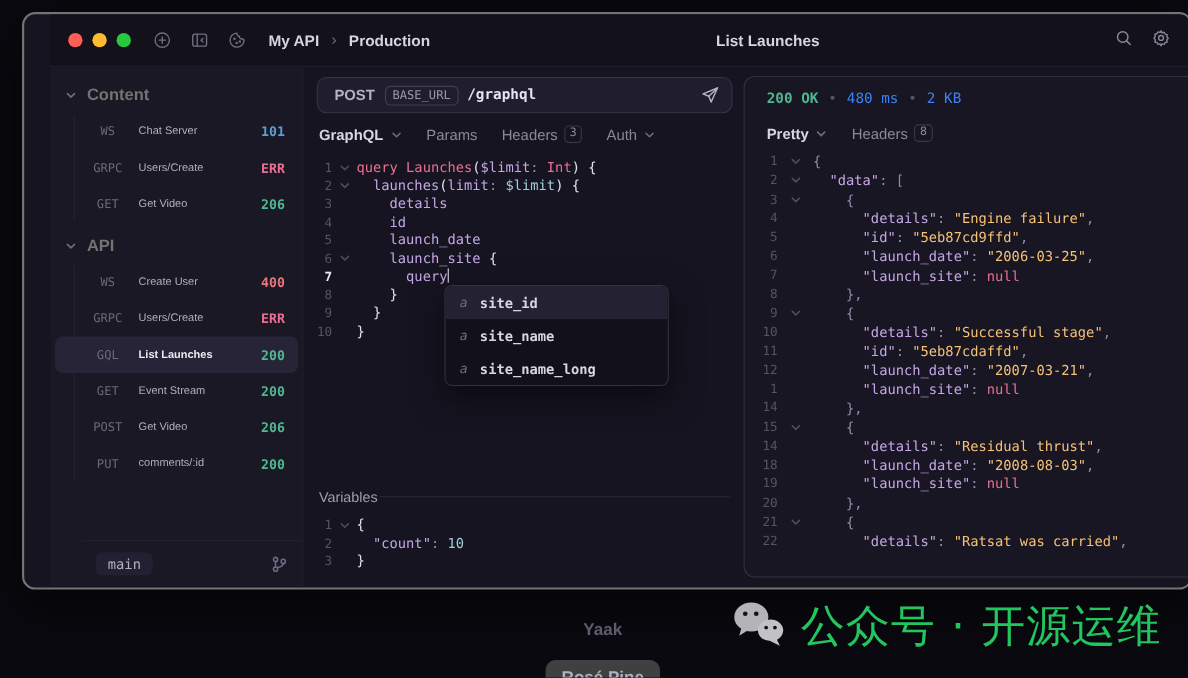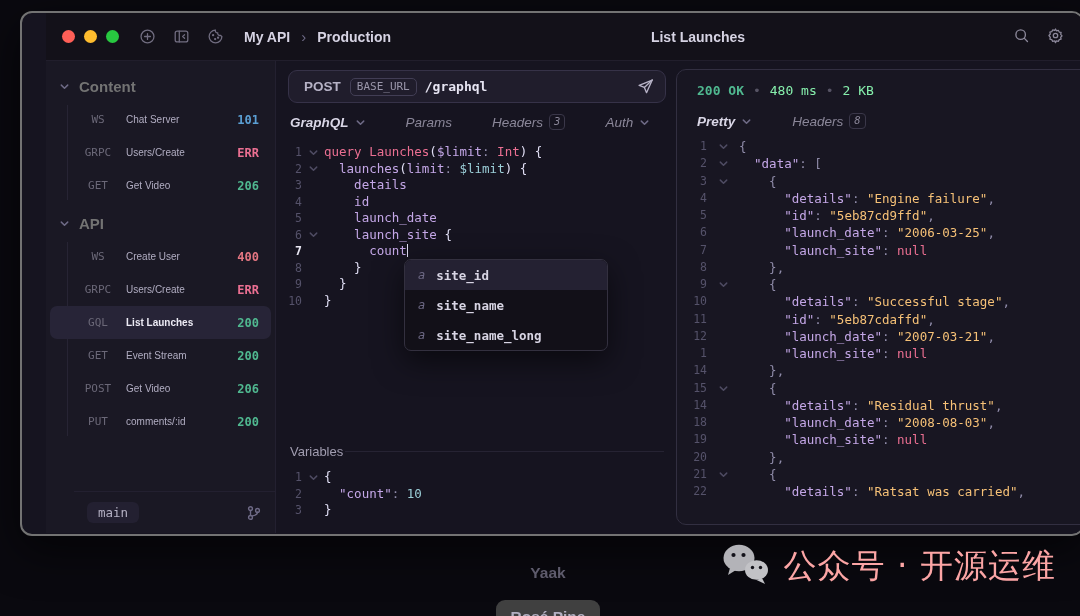--- a/index.html
+++ b/index.html
@@ -45,21 +45,21 @@
 
   
   .request{position:absolute;left:0;top:0;width:400px;height:100%;}
   .url-bar{position:absolute;left:12px;top:9px;width:378px;height:33px;background:#201d2c;border:1px solid #363248;
            border-radius:9px;display:flex;align-items:center;padding:0 10px;box-sizing:border-box;}
   .url-method{font-size:13.5px;color:#b6b2c6;font-weight:600;margin:0 9px 0 5px;}
   .url-chip{border:1px solid #423e55;border-radius:5px;padding:1px 6px 2px;font-family:"DejaVu Sans Mono",monospace;font-size:11px;color:#989427;color:#9a96aa;}
   .url-path{font-family:"DejaVu Sans Mono",monospace;font-size:13px;color:#e6e4f2;font-weight:bold;margin-left:8px;}
   .send-btn{margin-left:auto;display:flex;color:#b6b2c6;}
 
-  .tabs{display:flex;gap:40px;align-items:center;font-size:13.5px;color:#8b8799;font-style:italic;}
+  .tabs{display:flex;gap:22px;align-items:center;font-size:13.5px;color:#8b8799;}
   .req-tabs{position:absolute;left:14px;top:53px;}
   .tab{display:flex;align-items:center;gap:6px;}
   .tab.active{color:#d9d6e6;font-weight:600;}
   .tab .caret{color:#6e6a86;display:flex;}
   .badge{border:1px solid #3a3749;border-radius:4px;font-family:"DejaVu Sans Mono",monospace;font-size:10.5px;
          padding:0px 4px 1px;color:#8b8799;line-height:13px;}
 
   
   .editor{position:absolute;left:0;}
   .cl{display:flex;white-space:pre;font-family:"DejaVu Sans Mono",monospace;}
@@ -95,32 +95,32 @@
   .ac-item.selected{background:#242132;}
   .ac-kind{font-style:italic;color:#6e6a86;font-size:12px;font-weight:normal;}
 
   
   .response{position:absolute;left:400px;top:8px;width:422px;height:456px;border:1px solid #322f41;border-radius:10px;
             background:#181622;box-sizing:border-box;overflow:hidden;}
   .resp-status{position:absolute;left:20px;top:13px;font-family:"DejaVu Sans Mono",monospace;font-size:13px;
                display:flex;gap:9px;align-items:center;}
   .resp-code{color:#50b890;font-weight:bold;}
   .resp-sep{color:#565364;}
-  .resp-meta{color:#86efac;}
+  .resp-meta{color:#3b82f6;}
   .resp-tabs{position:absolute;left:20px;top:43px;}
   .resp-editor{top:68px;width:100%;}
 
   
   .theme-bar{position:absolute;left:16px;right:0;top:556px;display:flex;justify-content:center;gap:10px;align-items:center;flex-direction:column;}
   .theme-item{font-size:15.5px;font-weight:bold;color:#5e5b6c;padding:8px 15px;border-radius:9px;white-space:nowrap;}
   .theme-item.active{background:#404040;color:#b2afc1;}
 
   
   .watermark{position:absolute;right:24px;top:542px;display:flex;align-items:center;gap:12px;z-index:10;}
-  .wm-text{font-size:33px;color:#fca5a5;font-weight:500;letter-spacing:1px;font-family:"DejaVu Sans",sans-serif;}
+  .wm-text{font-size:40px;color:#22c55e;font-weight:500;letter-spacing:1px;font-family:"DejaVu Sans",sans-serif;}
 </style>
 </head>
 <body>
 
 <div class="window">
 
   <div class="titlebar">
     <div class="lights">
       <span class="light" style="background:#ff5f57"></span>
       <span class="light" style="background:#febc2e"></span>
@@ -305,21 +305,21 @@
                 </svg></span><span class="code"><span class="tk-kw">query Launches</span><span class="tk-txt">(</span><span class="tk-iris">$limit</span><span class="tk-pun">: </span><span class="tk-kw">Int</span><span class="tk-txt">) {</span></span></div>
             <div class="cl"><span class="ln">2</span><span class="fold"><svg width="11" height="11" viewBox="0 0 12 12" fill="none" stroke="currentColor" stroke-width="1.6" stroke-linecap="round" stroke-linejoin="round">
                   <path d="M2.5 4.5 6 8l3.5-3.5"></path>
                 </svg></span><span class="code"><span class="tk-txt">  </span><span class="tk-iris">launches</span><span class="tk-txt">(</span><span class="tk-iris">limit</span><span class="tk-pun">: </span><span class="tk-foam">$limit</span><span class="tk-txt">) {</span></span></div>
             <div class="cl"><span class="ln">3</span><span class="fold"></span><span class="code"><span class="tk-txt">    </span><span class="tk-iris">details</span></span></div>
             <div class="cl"><span class="ln">4</span><span class="fold"></span><span class="code"><span class="tk-txt">    </span><span class="tk-iris">id</span></span></div>
             <div class="cl"><span class="ln">5</span><span class="fold"></span><span class="code"><span class="tk-txt">    </span><span class="tk-iris">launch_date</span></span></div>
             <div class="cl"><span class="ln">6</span><span class="fold"><svg width="11" height="11" viewBox="0 0 12 12" fill="none" stroke="currentColor" stroke-width="1.6" stroke-linecap="round" stroke-linejoin="round">
                   <path d="M2.5 4.5 6 8l3.5-3.5"></path>
                 </svg></span><span class="code"><span class="tk-txt">    </span><span class="tk-iris">launch_site</span><span class="tk-txt"> {</span></span></div>
-            <div class="cl"><span class="ln active">7</span><span class="fold"></span><span class="code"><span class="tk-txt">      </span><span class="tk-iris">count</span><span class="cursor"></span></span></div>
+            <div class="cl"><span class="ln active">7</span><span class="fold"></span><span class="code"><span class="tk-txt">      </span><span class="tk-iris">query</span><span class="cursor"></span></span></div>
             <div class="cl"><span class="ln">8</span><span class="fold"></span><span class="code"><span class="tk-txt">    }</span></span></div>
             <div class="cl"><span class="ln">9</span><span class="fold"></span><span class="code"><span class="tk-txt">  }</span></span></div>
             <div class="cl"><span class="ln">10</span><span class="fold"></span><span class="code"><span class="tk-txt">}</span></span></div>
           </div>
 
         <div class="autocomplete">
             <div class="ac-item selected">
               <span class="ac-kind">a</span>
               <span>site_id</span>
             </div>

